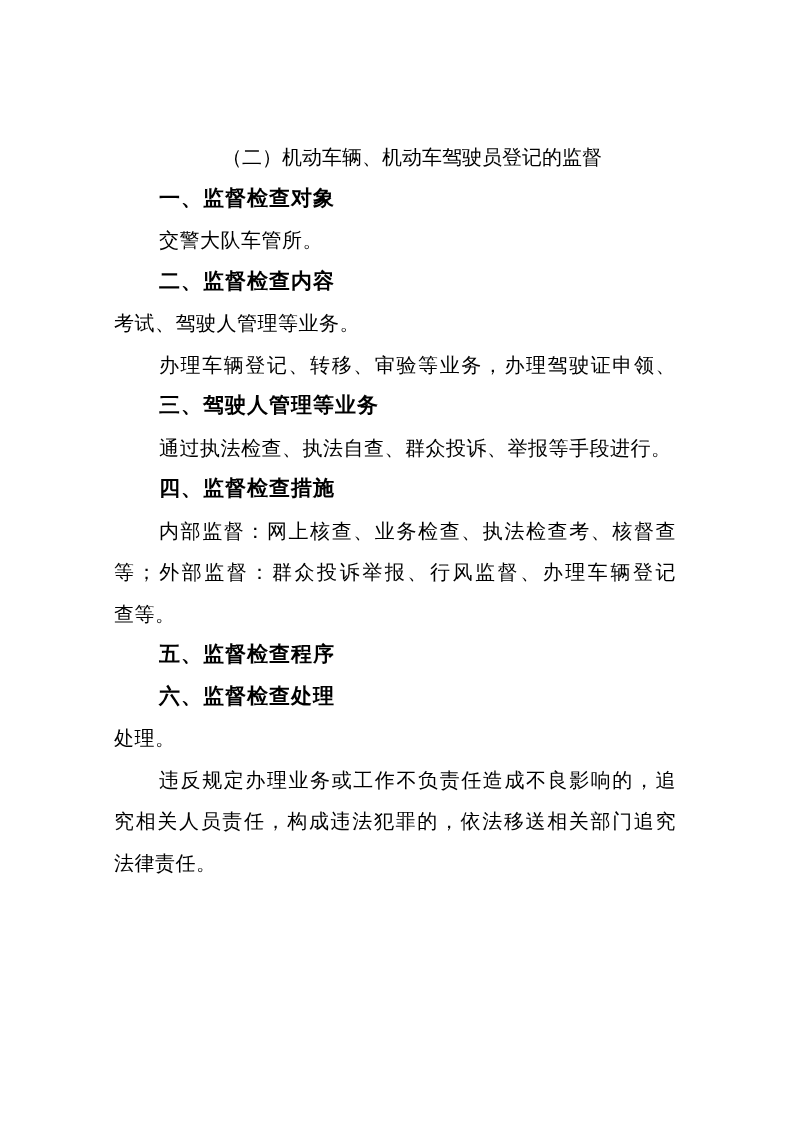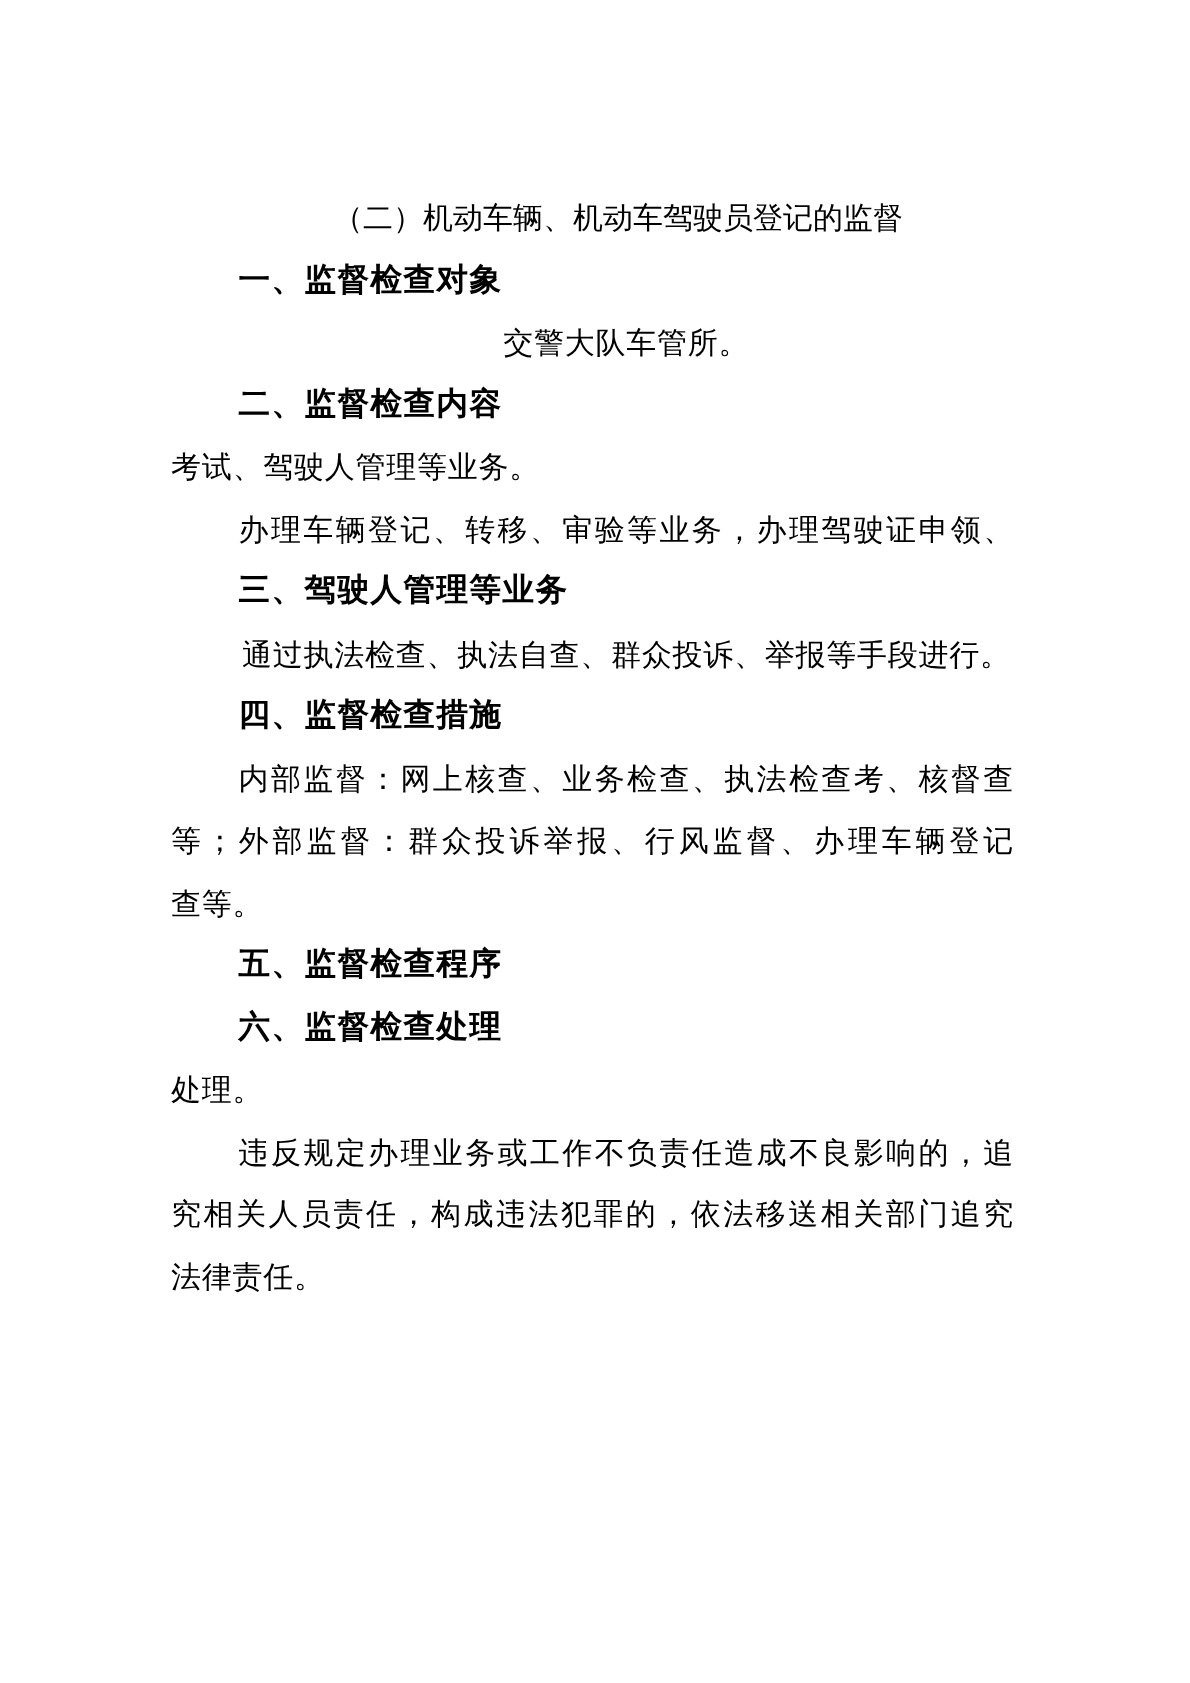--- a/index.html
+++ b/index.html
@@ -8,38 +8,38 @@
     background: #ffffff;
     font-family: "Liberation Serif", "DejaVu Serif", serif;
     color: #000000;
   }
   .page {
     position: absolute; left: 0; top: 0;
     width: 793px; height: 1122px;
     background: #ffffff; overflow: hidden;
   }
   .content {
-    position: absolute; left: 114px; top: 126px; width: 562px;
+    position: absolute; left: 114px; top: 137px; width: 562px;
   }
   .line {
     height: 41.5px; line-height: 41.5px;
     font-size: 20px; letter-spacing: 0.5px;
     white-space: nowrap;
   }
   .line.title {
     padding-left: 108px;
     font-size: 20px; letter-spacing: 0;
   }
   .line.heading {
     font-family: Liberation Mono, monospace;
     font-weight: bold;
     font-size: 21px; letter-spacing: 1px;
     text-indent: 45px;
   }
-  .line.indent { text-indent: 45px; text-align: center; }
+  .line.indent { text-indent: 45px; }
   .line.fill {
     white-space: normal;
     text-align: justify;
     text-align-last: justify;
     overflow: hidden;
   }
 </style>
 </head>
 <body>
 

